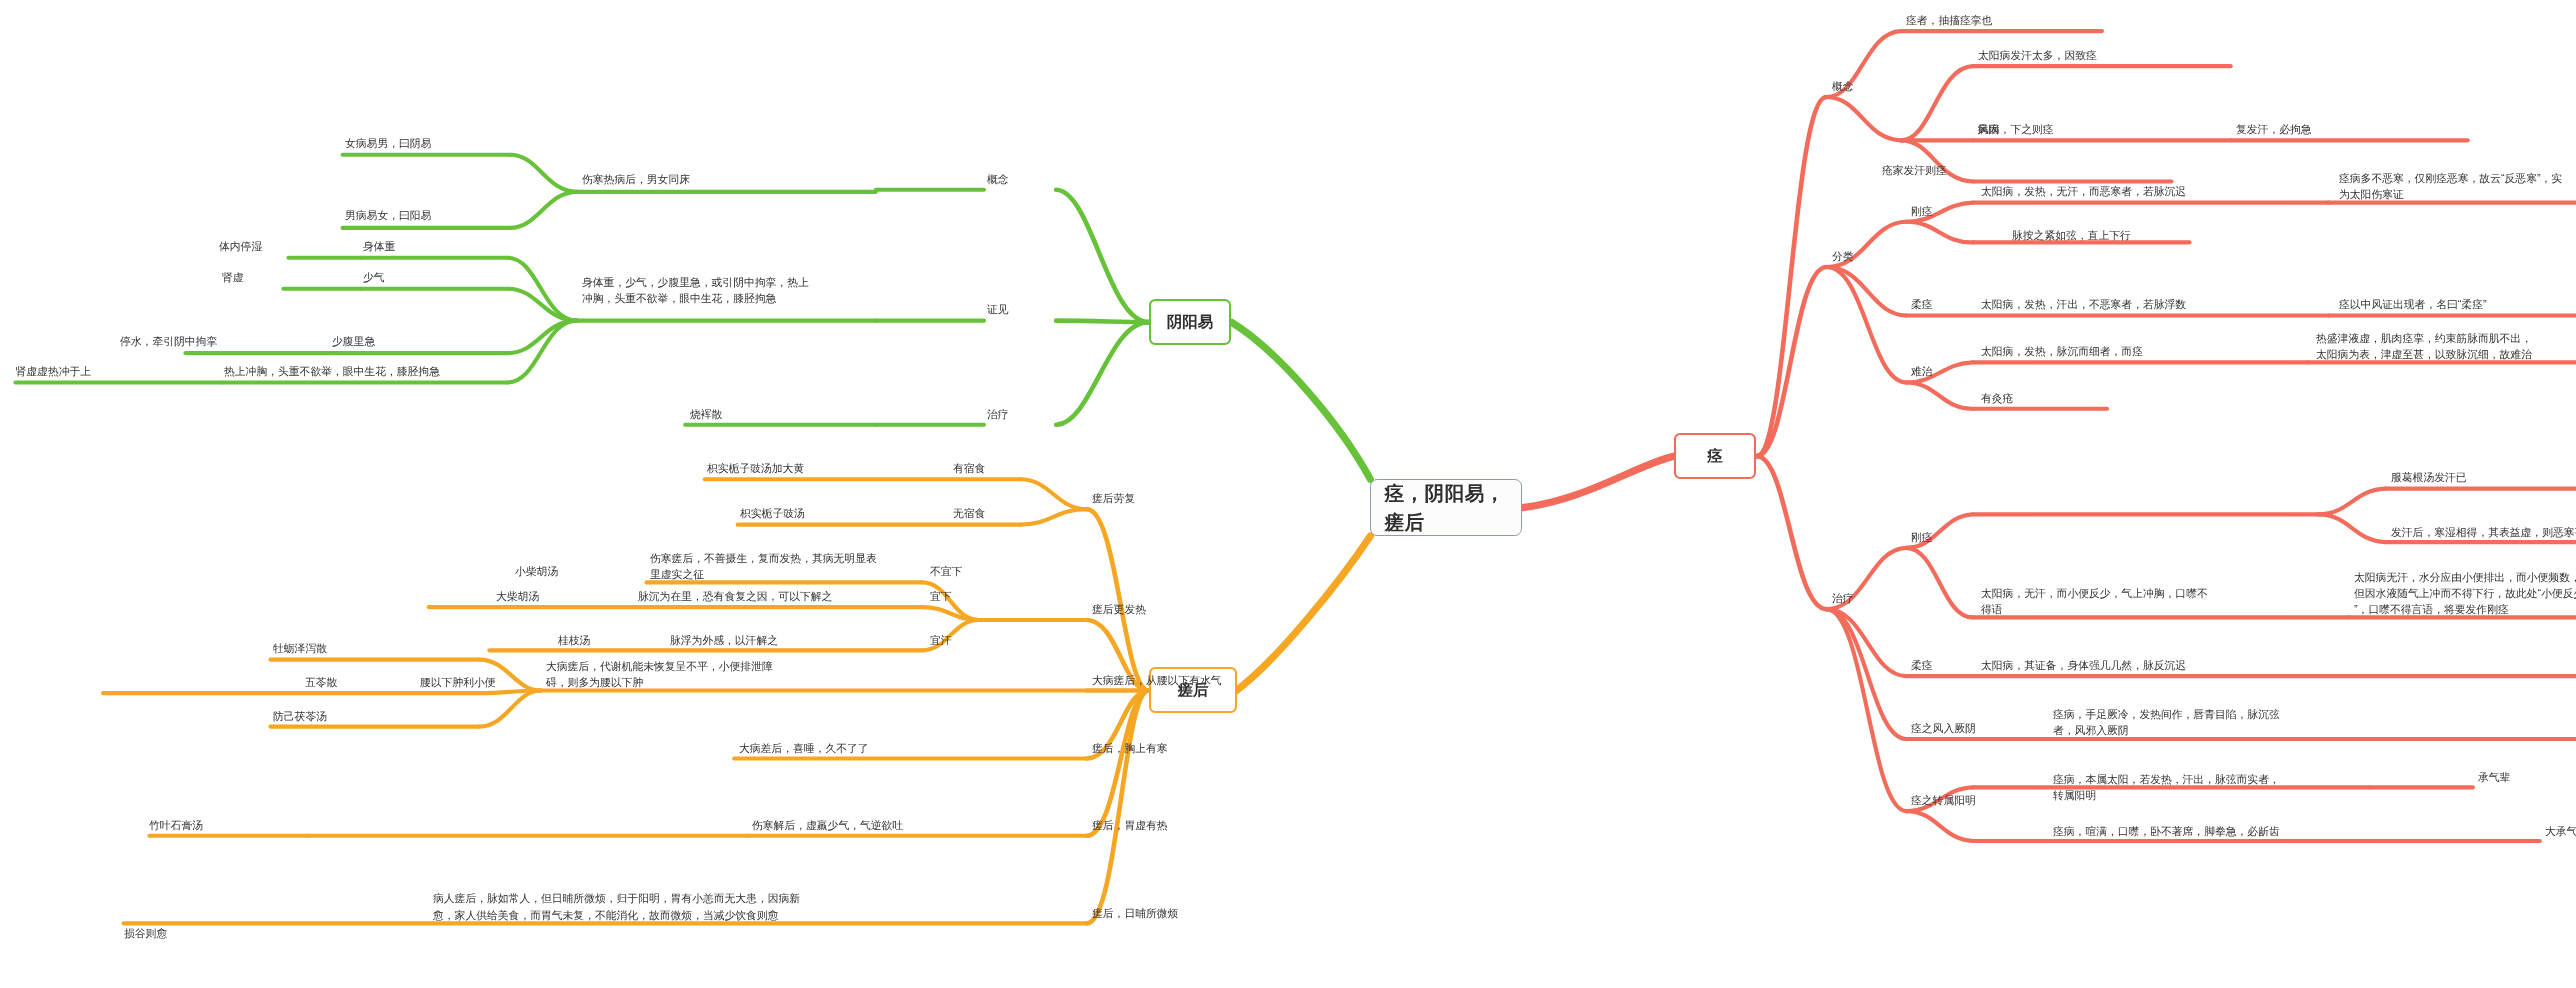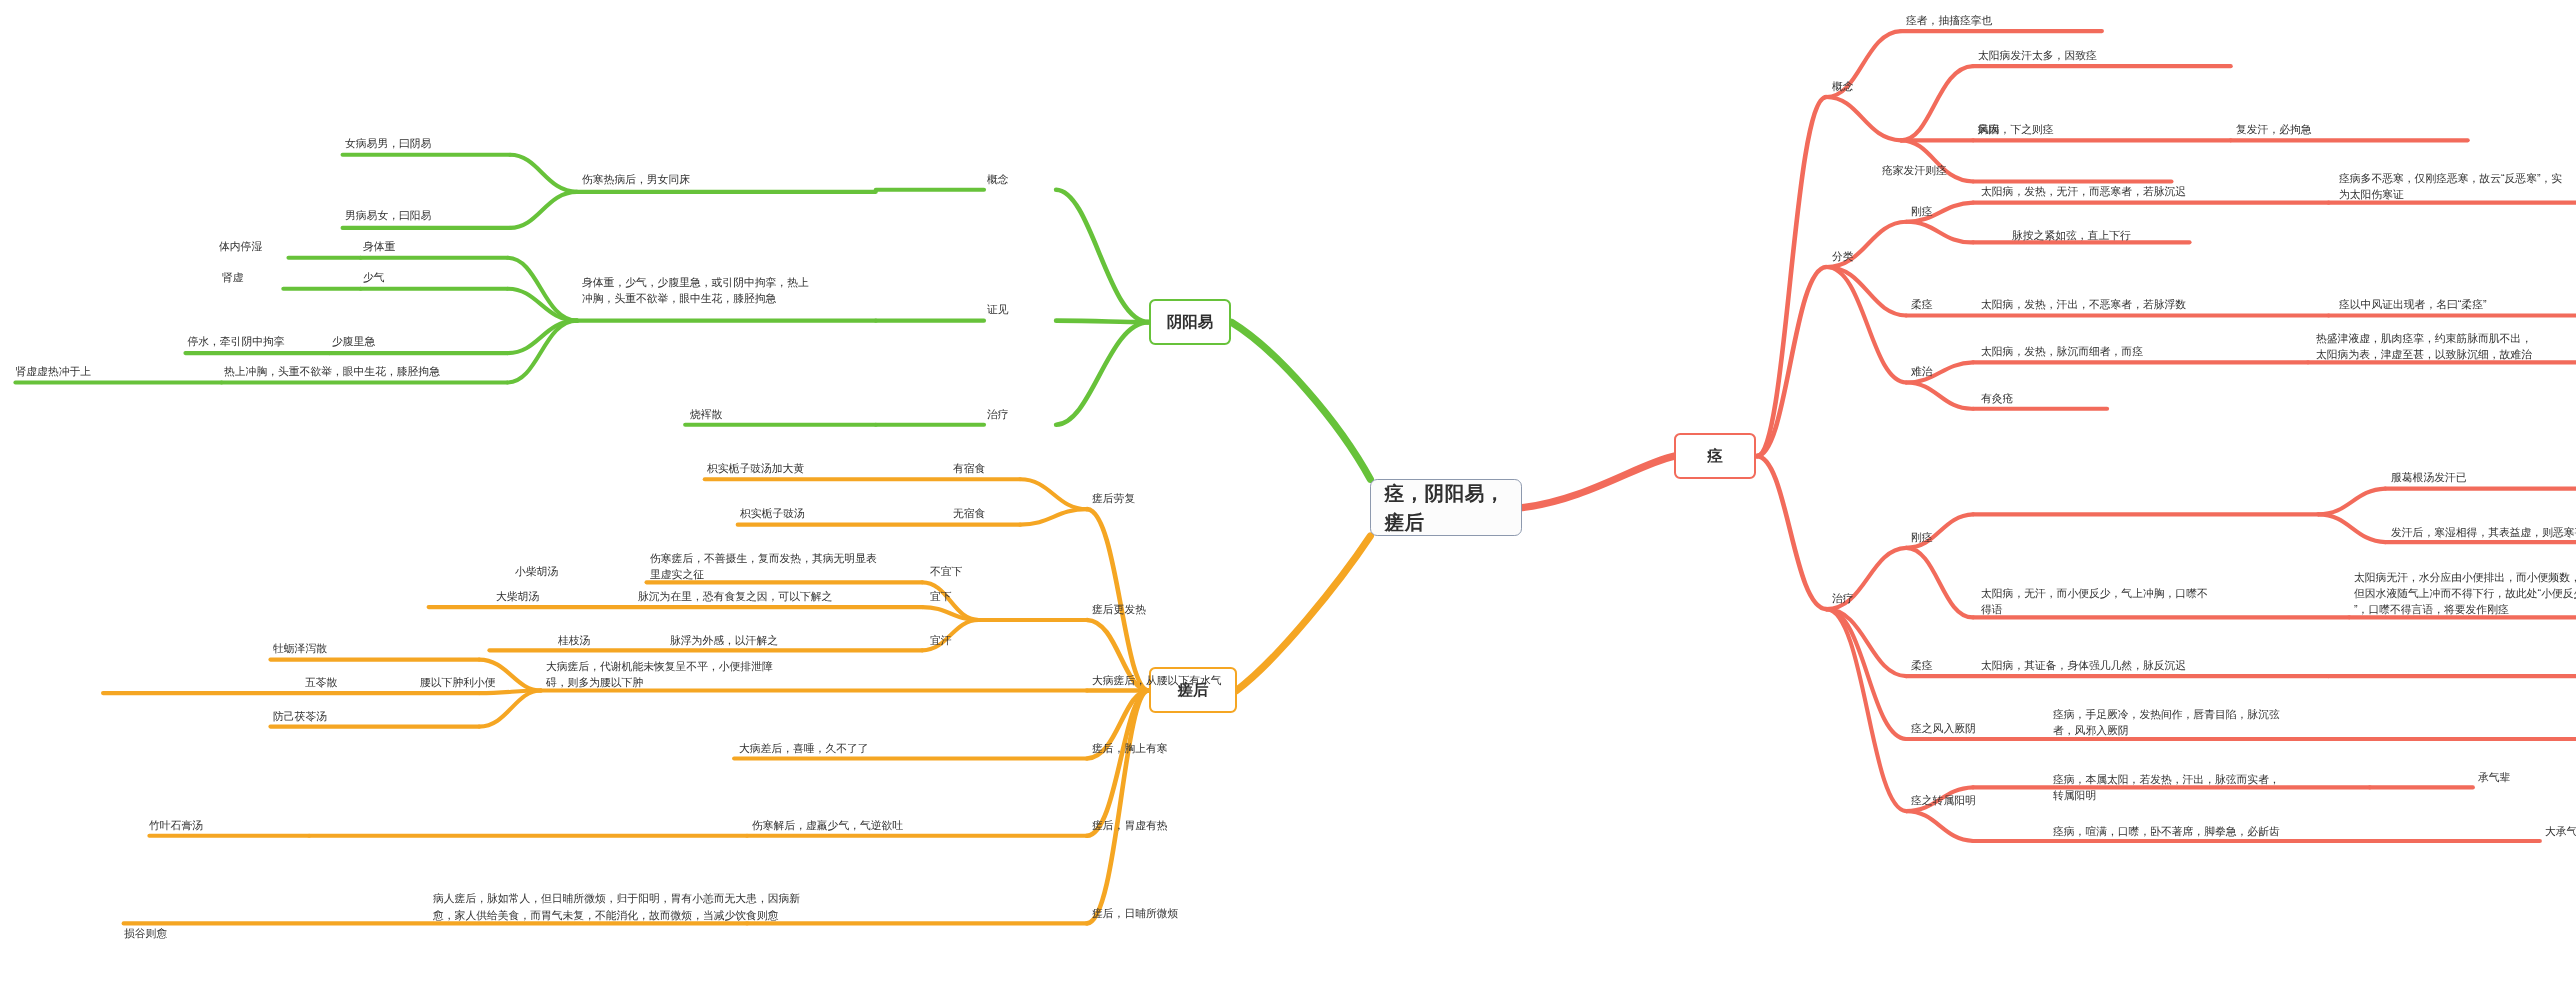--- a/index.html
+++ b/index.html
@@ -202,21 +202,21 @@
 <div class="txt lbl" style="left:582px;top:274px;width:299px;line-height:1.5;">身体重，少气，少腹里急，或引阴中拘挛，热上
 冲胸，头重不欲举，眼中生花，膝胫拘急</div>
 
 <div class="txt lbl" style="left:363px;top:240px;width:144px;">身体重</div>
 <div class="txt lbl" style="left:219px;top:240px;width:144px;">体内停湿</div>
 
 <div class="txt lbl" style="left:363px;top:271px;width:144px;">少气</div>
 <div class="txt lbl" style="left:222px;top:271px;width:144px;">肾虚</div>
 
 <div class="txt lbl" style="left:332px;top:335px;width:175px;">少腹里急</div>
-<div class="txt lbl" style="left:128px;top:335px;width:216px;text-align:center;">停水，牵引阴中拘挛</div>
+<div class="txt lbl" style="left:120px;top:335px;width:216px;">停水，牵引阴中拘挛</div>
 
 <div class="txt lbl" style="left:224px;top:365px;width:319px;">热上冲胸，头重不欲举，眼中生花，膝胫拘急</div>
 <div class="txt lbl" style="left:15.5px;top:365px;width:211px;">肾虚虚热冲于上</div>
 
 <div class="txt lbl" style="left:987px;top:408px;width:103px;">治疗</div>
 <div class="txt lbl" style="left:690px;top:408px;width:155px;">烧裈散</div>
 
 <div class="txt lbl" style="left:1092px;top:492px;width:124px;">瘥后劳复</div>
 <div class="txt lbl" style="left:953px;top:462px;width:88px;">有宿食</div>
 <div class="txt lbl" style="left:707px;top:462px;width:216px;">枳实栀子豉汤加大黄</div>

